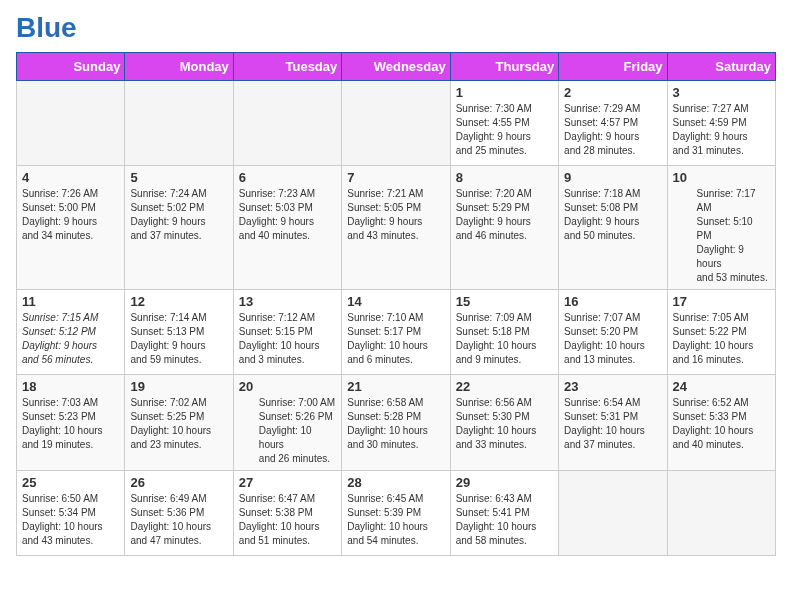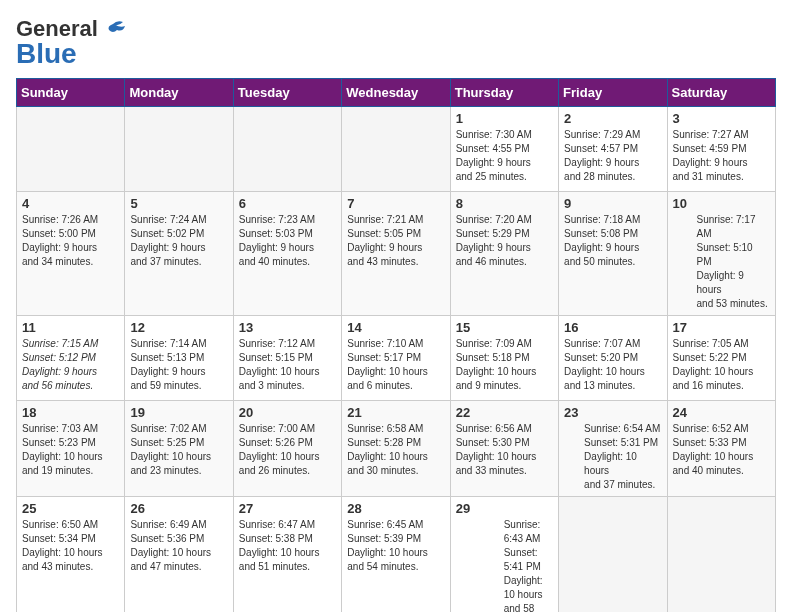--- a/index.html
+++ b/index.html
@@ -34,26 +34,26 @@
       font-size: 15px;
       color: #333;
       font-weight: normal;
     }
     .calendar {
       width: 100%;
       border-collapse: collapse;
       border: 1px solid #ccc;
     }
     .calendar th {
-      background-color: #701a75;
+      background-color: #d946ef;
       color: #fff;
       font-size: 13px;
       font-weight: bold;
       padding: 6px 4px;
-      text-align: left;
+      text-align: right;
       border: 1px solid #1e5a9c;
     }
     .calendar td {
       width: calc(100% / 7);
       vertical-align: top;
       border: 1px solid #ccc;
       padding: 4px 5px;
       min-height: 85px;
       height: 85px;
       background: #fff;
@@ -76,26 +76,20 @@
     }
     .empty-cell {
       background: #f5f5f5 !important;
     }
   </style>
 </head>
 <body>
 
 <div class="header-area">
   <div class="logo">
-    <div style="display:flex;align-items:center;">
-      <span style="font-size:22px;font-weight:bold;color:#333;">General</span>
-      <svg width="28" height="18" viewBox="0 0 28 18" style="margin:0 1px;">
-        <path d="M14 4 Q18 0 24 2 Q20 6 16 5 Q22 8 26 6 Q24 12 18 10 Q14 14 10 10 Q8 6 14 4Z" fill="#2a6db5"></path>
-      </svg>
-    </div>
     <span style="font-size:28px;font-weight:bold;color:#2a6db5;margin-top:-4px;">Blue</span>
   </div>
   <div class="title-area">
     <div class="month-title"></div>
     <div class="location-title"></div>
   </div>
 </div>
 
 <table class="calendar">
   <thead>
@@ -249,42 +243,42 @@
         </td>
         <td>
           <div class="day-number">19</div>
           <div class="day-info" style="white-space: pre-line;">Sunrise: 7:02 AM
 Sunset: 5:25 PM
 Daylight: 10 hours
 and 23 minutes.</div>
         </td>
         <td>
           <div class="day-number">20</div>
-          <div class="day-info" style="white-space: pre-line;">Sunrise: 7:00 AM
+          <div class="day-info" style="white-space: pre-line; margin-left: 20px;">Sunrise: 7:00 AM
 Sunset: 5:26 PM
 Daylight: 10 hours
 and 26 minutes.</div>
         </td>
         <td>
           <div class="day-number">21</div>
           <div class="day-info" style="white-space: pre-line;">Sunrise: 6:58 AM
 Sunset: 5:28 PM
 Daylight: 10 hours
 and 30 minutes.</div>
         </td>
         <td>
           <div class="day-number">22</div>
           <div class="day-info" style="white-space: pre-line;">Sunrise: 6:56 AM
 Sunset: 5:30 PM
 Daylight: 10 hours
 and 33 minutes.</div>
         </td>
         <td>
           <div class="day-number">23</div>
-          <div class="day-info" style="white-space: pre-line; margin-left: 20px;">Sunrise: 6:54 AM
+          <div class="day-info" style="white-space: pre-line;">Sunrise: 6:54 AM
 Sunset: 5:31 PM
 Daylight: 10 hours
 and 37 minutes.</div>
         </td>
         <td>
           <div class="day-number">24</div>
           <div class="day-info" style="white-space: pre-line;">Sunrise: 6:52 AM
 Sunset: 5:33 PM
 Daylight: 10 hours
 and 40 minutes.</div>
@@ -314,21 +308,21 @@
         </td>
         <td>
           <div class="day-number">28</div>
           <div class="day-info" style="white-space: pre-line;">Sunrise: 6:45 AM
 Sunset: 5:39 PM
 Daylight: 10 hours
 and 54 minutes.</div>
         </td>
         <td>
           <div class="day-number">29</div>
-          <div class="day-info" style="white-space: pre-line; margin-left: 48px;">Sunrise: 6:43 AM
+          <div class="day-info" style="white-space: pre-line;">Sunrise: 6:43 AM
 Sunset: 5:41 PM
 Daylight: 10 hours
 and 58 minutes.</div>
         </td>
         <td class="empty-cell"></td>
         <td class="empty-cell"></td>
       </tr>
     </tbody>
 </table>
 

